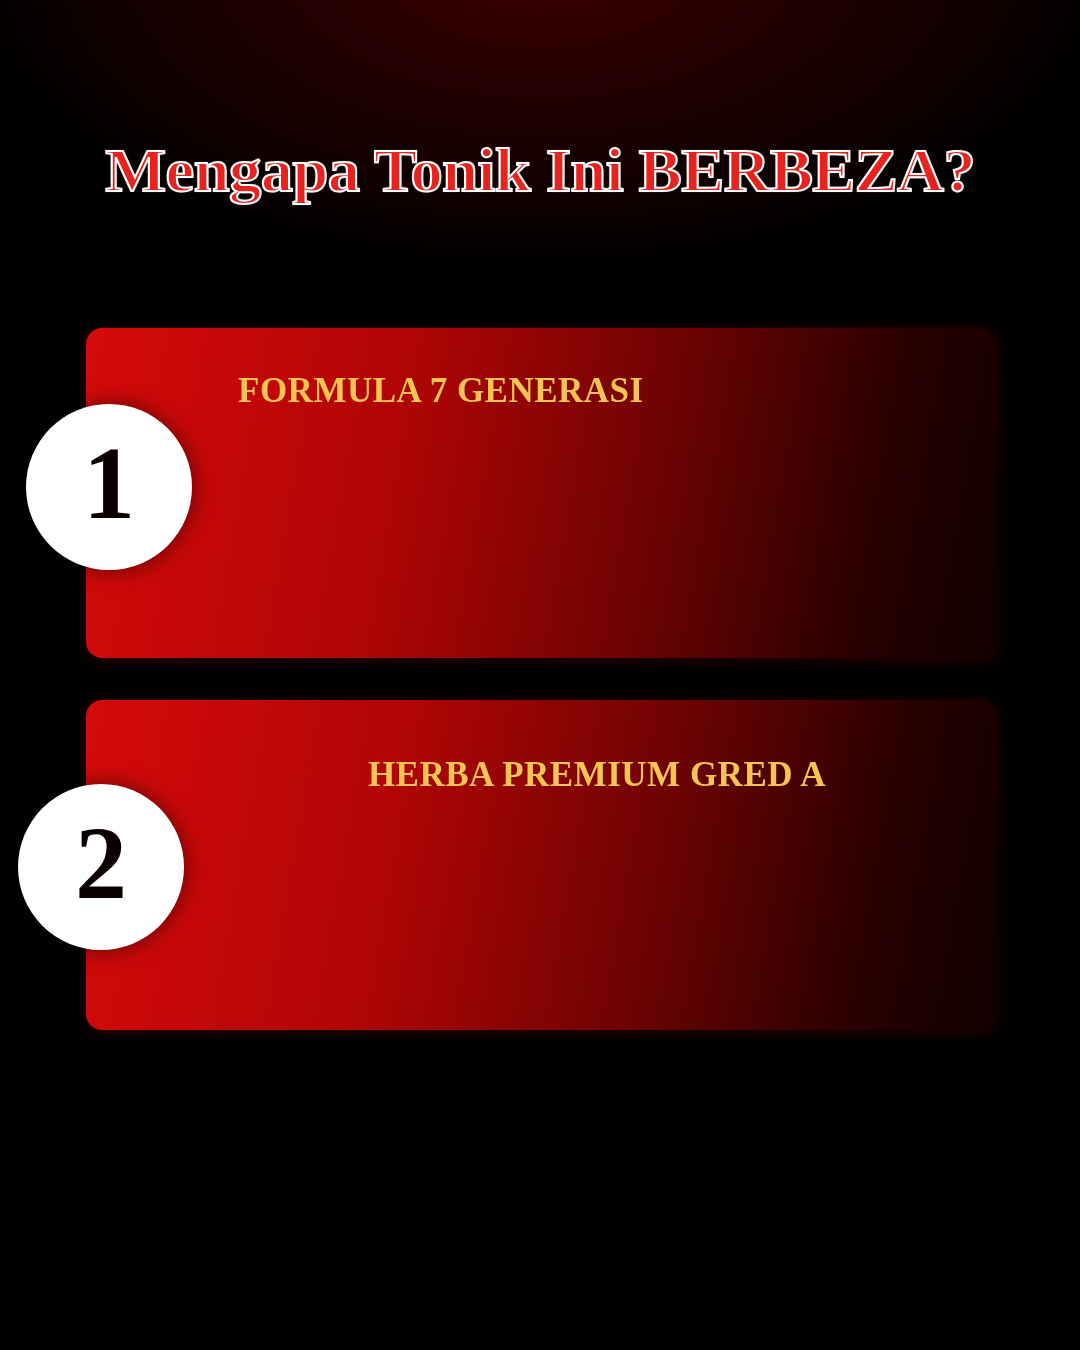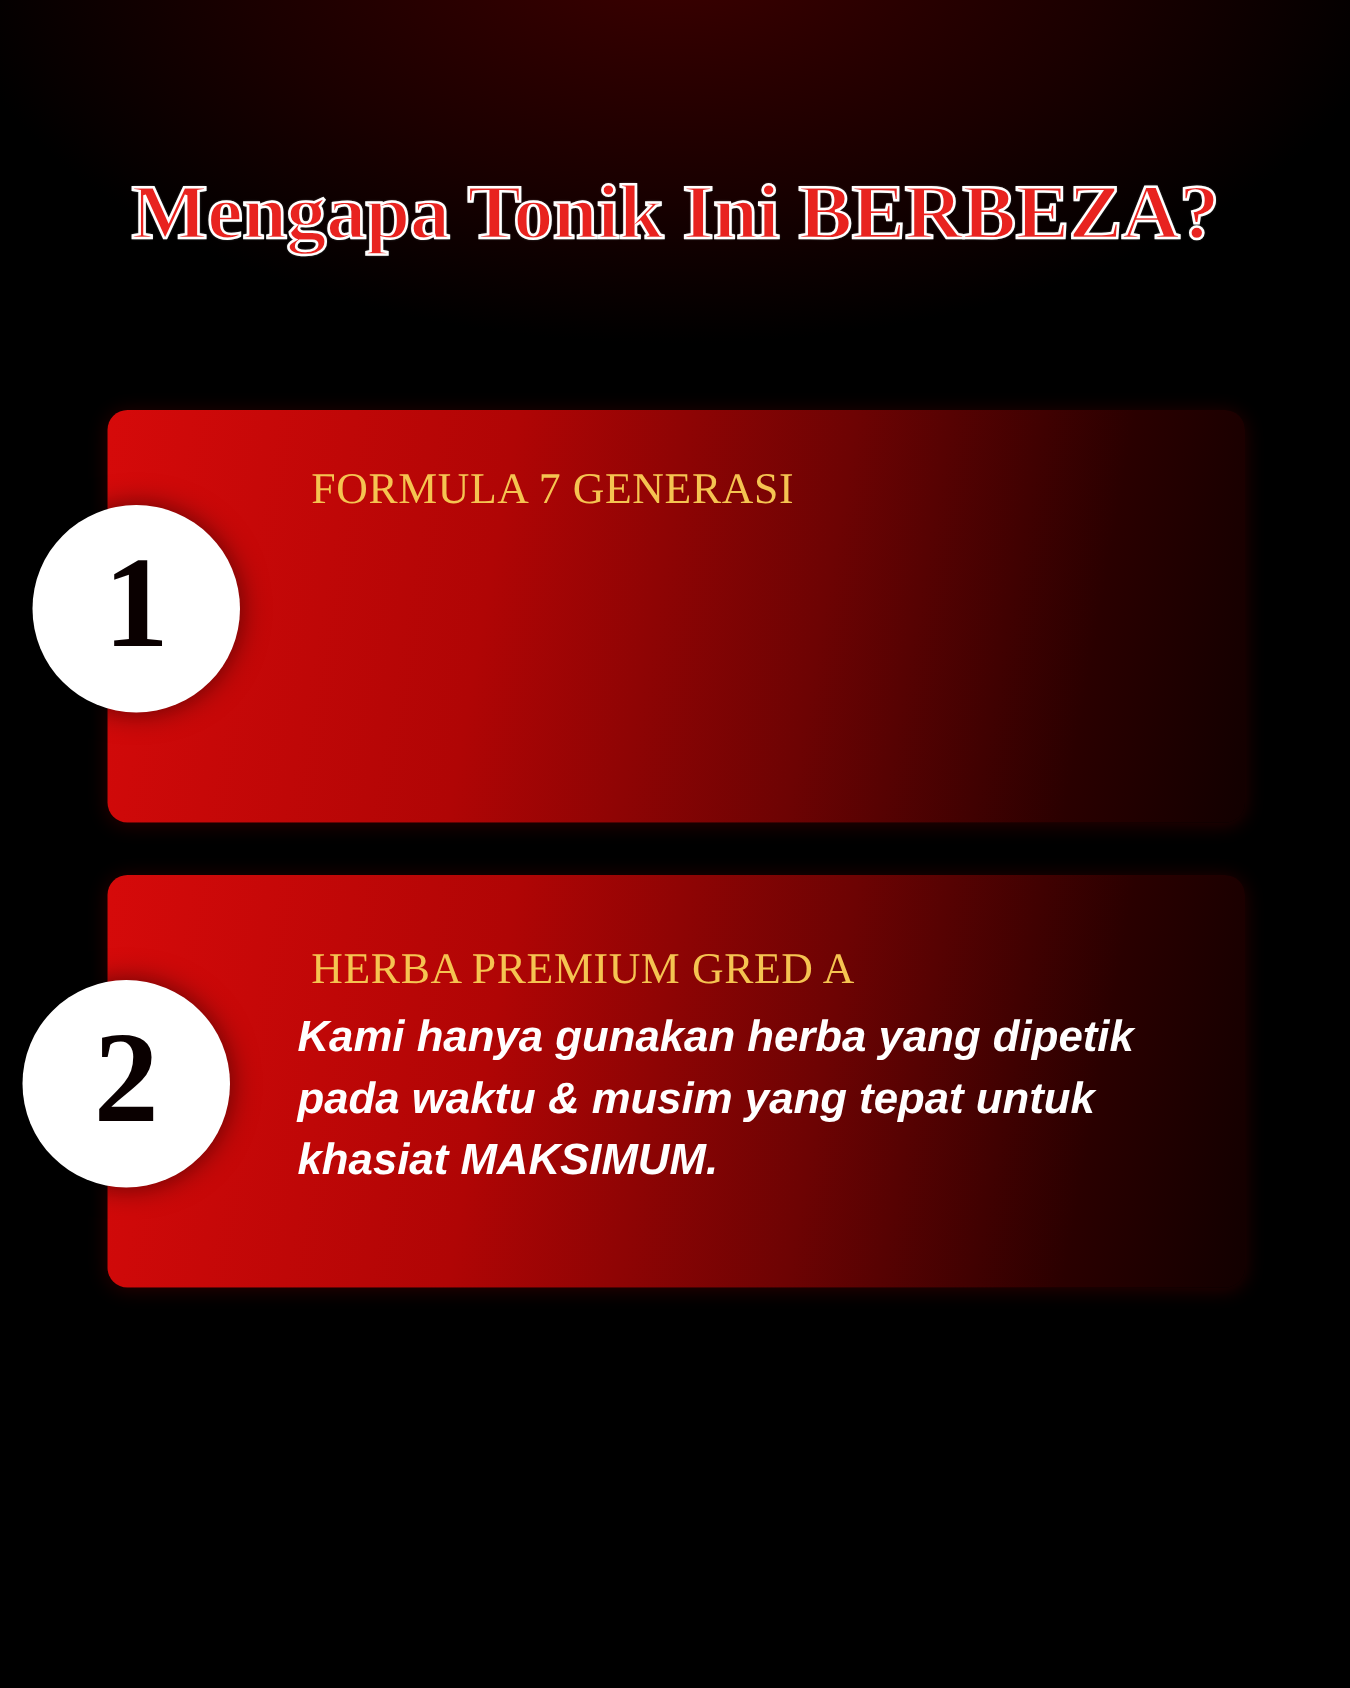--- a/index.html
+++ b/index.html
@@ -68,29 +68,30 @@
   }
 
   .card-inner {
     position: absolute;
     left: 152px;
     right: 40px;
     top: 44px;
   }
   .card--two .card-inner {
     top: 56px;
+    text-align: center;
   }
 
   .card-title {
     font-family: "Liberation Serif", serif;
-    font-weight: normal;
+    font-weight: bold;
     font-size: 35px;
     letter-spacing: 0.5px;
     color: #f5c451;
-    margin: 0 0 10px 11px;
+    margin: 0 0 10px 0;
     line-height: 1.1;
   }
   .card-body {
     font-family: "Liberation Sans", sans-serif;
     font-style: italic;
     font-weight: bold;
     font-size: 35px;
     line-height: 1.40;
     color: #ffffff;
     margin: 0;
@@ -136,21 +137,20 @@
     </div>
   </div>
 
   <div class="badge badge--one">
     <span>1</span>
   </div>
 
   <div class="card card--two">
     <div class="card-inner">
       <div class="card-title">HERBA PREMIUM GRED A</div>
-      <div class="card-body">Kami hanya gunakan herba yang dipetik pada waktu &amp; musim yang tepat untuk khasiat MAKSIMUM.</div>
     </div>
   </div>
 
   <div class="badge badge--two">
     <span>2</span>
   </div>
 
 </div>
 
 </body></html>

